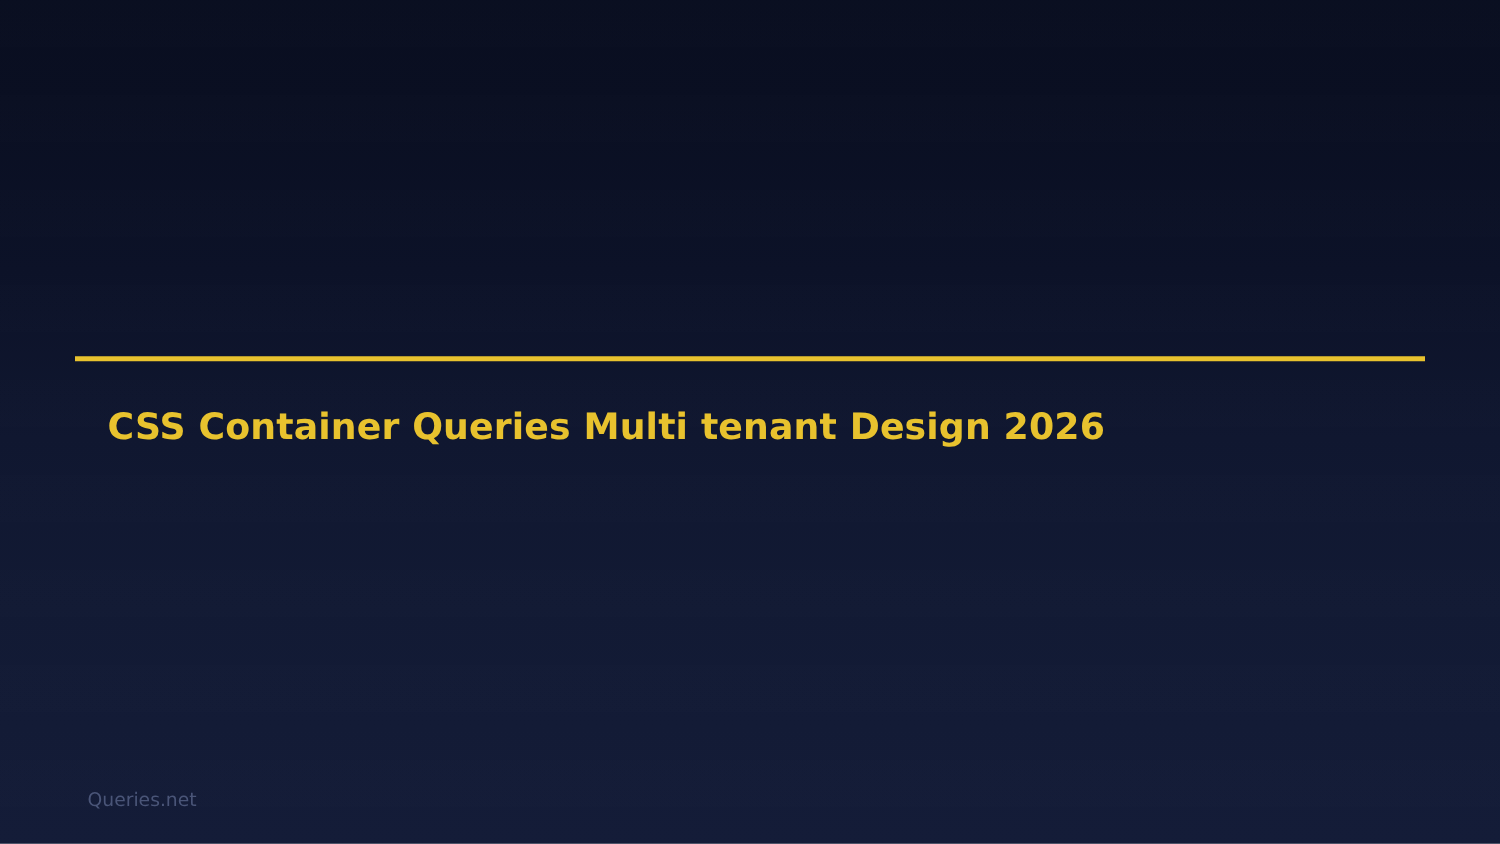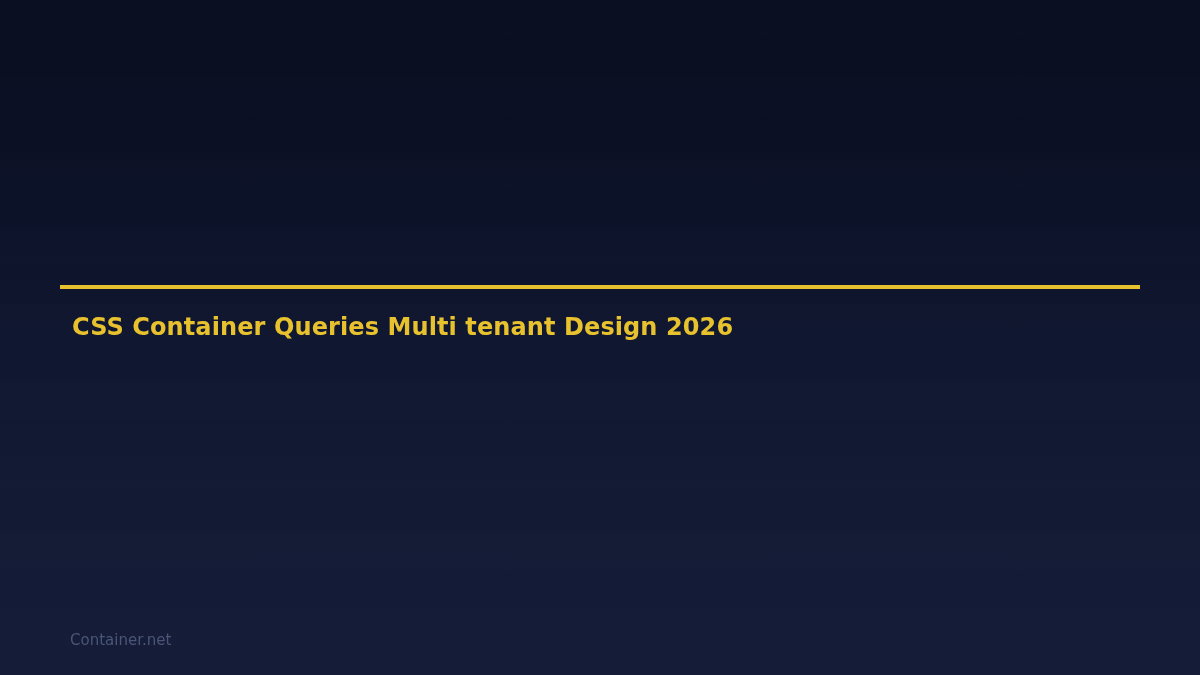--- a/index.html
+++ b/index.html
@@ -55,28 +55,28 @@
     width: 1080px;
     height: 4px;
     background: #e8c22e;
     border: 0;
     margin: 0;
     padding: 0;
     display: block;
   }
 
   .slide-title {
-    margin: 2px;
+    margin: 16px;
     padding: 0;
     position: absolute;
     left: 10px;
     top: 23px;
     white-space: nowrap;
     font-family: "DejaVu Sans", "Liberation Sans", sans-serif;
-    font-size: 24px;
+    font-size: 29px;
     font-weight: bold;
     letter-spacing: 0.1px;
     color: #e8c22e;
     line-height: 34px;
   }
 
   .footer-brand {
     position: absolute;
     left: 70px;
     top: 630px;
@@ -95,15 +95,15 @@
 
 <div class="slide">
 
   <div class="band-overlay"></div>
 
   <div class="title-block">
     <hr class="accent-rule">
     <h1 class="slide-title">CSS Container Queries Multi tenant Design 2026</h1>
   </div>
 
-  <div class="footer-brand">Container.net</div>
+  <div class="footer-brand">Queries.net</div>
 
 </div>
 
 </body></html>

